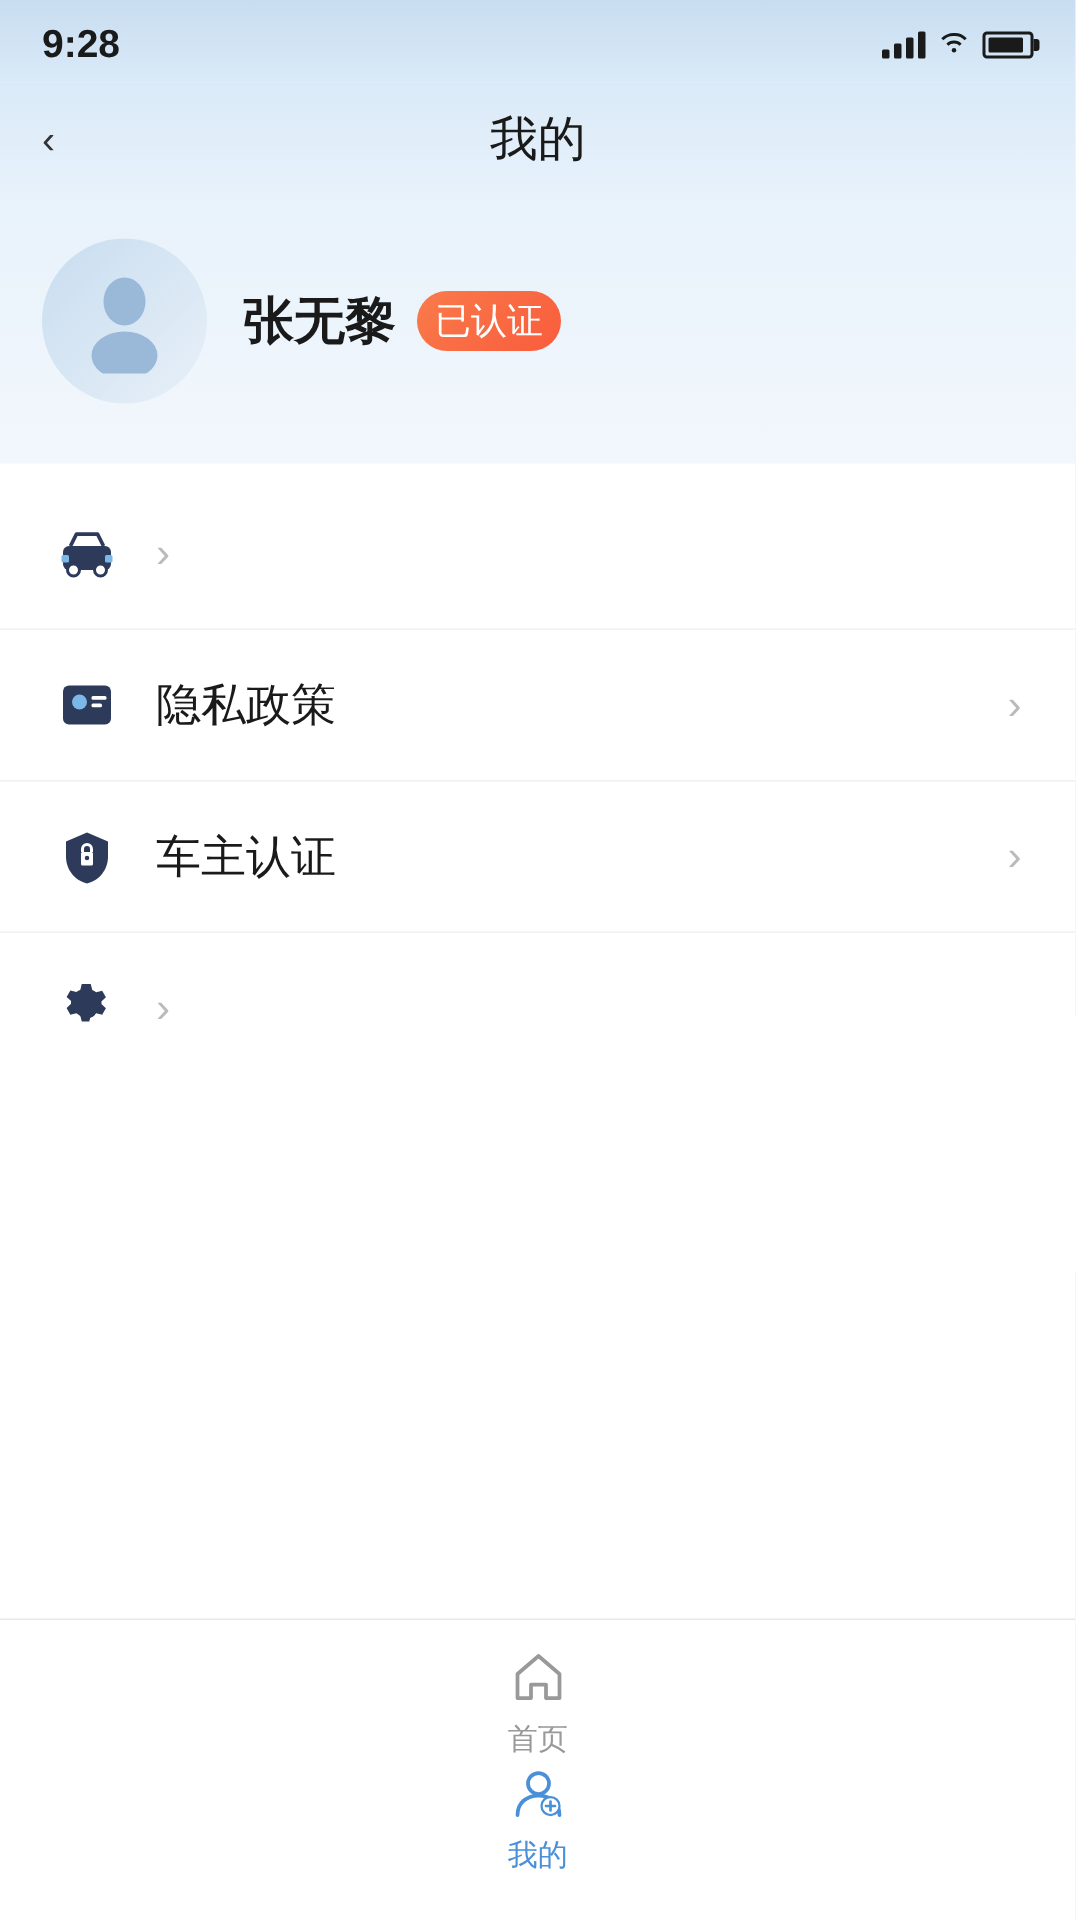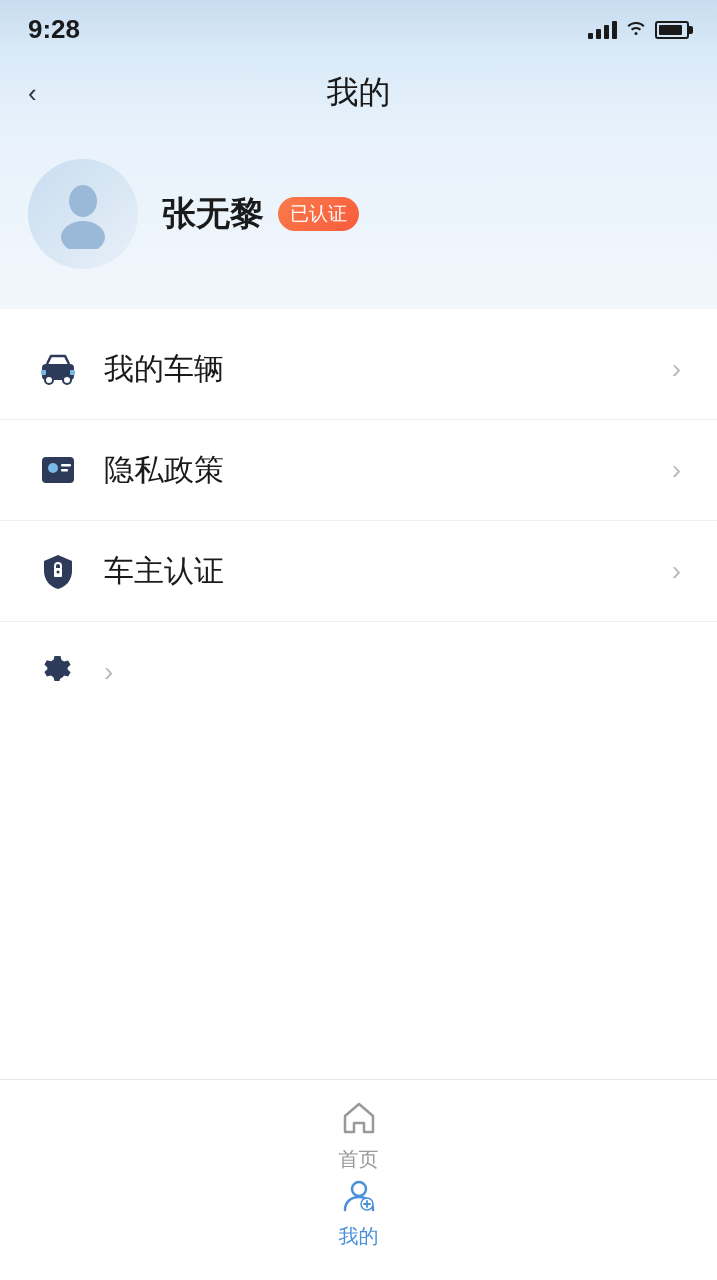--- a/index.html
+++ b/index.html
@@ -137,21 +137,21 @@
       gap: 14px;
     }
     .profile-name {
       font-size: 34px;
       font-weight: 600;
       color: #1a1a1a;
     }
     .verified-badge {
       background: linear-gradient(135deg, #f97b4a, #f95c3d);
       color: white;
-      font-size: 19px;
+      font-size: 24px;
       padding: 4px 12px;
       border-radius: 20px;
       font-weight: 500;
     }
     .profile-phone {
       font-size: 26px;
       color: #666;
     }
 
     
@@ -291,21 +291,20 @@
     <div class="menu-icon">
       <svg viewBox="0 0 38 38" fill="none" xmlns="http://www.w3.org/2000/svg">
         <rect x="3" y="14" width="32" height="16" rx="4" fill="#2d3a5a"></rect>
         <path d="M8 14L12 6h14l4 8" stroke="#2d3a5a" stroke-width="2.5" stroke-linejoin="round"></path>
         <circle cx="10" cy="30" r="4" fill="white" stroke="#2d3a5a" stroke-width="2"></circle>
         <circle cx="28" cy="30" r="4" fill="white" stroke="#2d3a5a" stroke-width="2"></circle>
         <rect x="2" y="20" width="5" height="5" rx="1" fill="#7ab8e8"></rect>
         <rect x="31" y="20" width="5" height="5" rx="1" fill="#7ab8e8"></rect>
       </svg>
     </div>
-    <span class="menu-label">我的车辆</span>
     <span class="menu-arrow">›</span>
   </div>
 
   <div class="menu-item">
     <div class="menu-icon">
       <svg viewBox="0 0 38 38" fill="none" xmlns="http://www.w3.org/2000/svg">
         <rect x="3" y="6" width="32" height="26" rx="4" fill="#2d3a5a"></rect>
         <circle cx="14" cy="17" r="5" fill="#7ab8e8"></circle>
         <rect x="22" y="13" width="10" height="2.5" rx="1" fill="white"></rect>
         <rect x="22" y="18" width="7" height="2.5" rx="1" fill="white"></rect>

